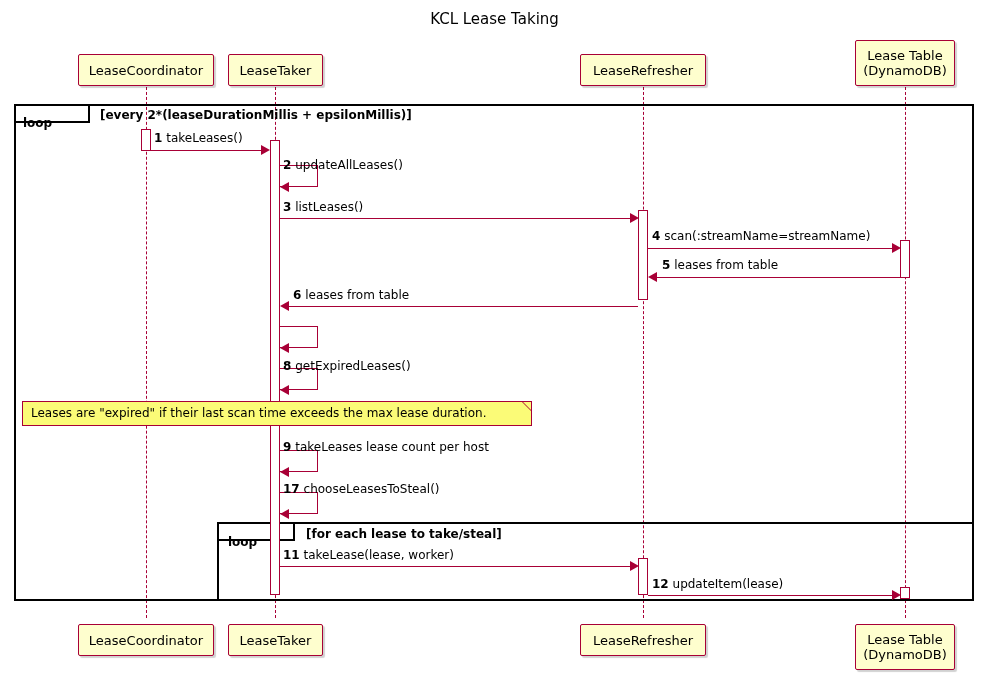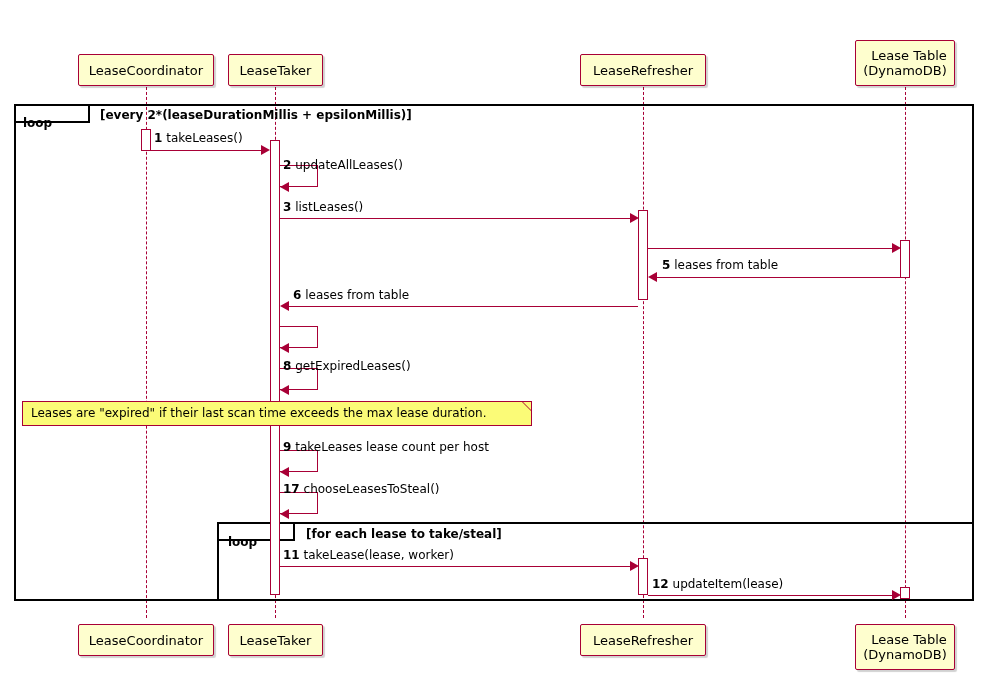--- a/index.html
+++ b/index.html
@@ -27,21 +27,21 @@
     color: #000000;
   }
   .participant {
     position: absolute;
     box-sizing: border-box;
     background: #FEFECE;
     border: 1.5px solid #A80036;
     border-radius: 2px;
     color: #000000;
     font-size: 13px;
-    text-align: right;
+    text-align: center;
     display: flex;
     align-items: center;
     justify-content: center;
     line-height: 15px;
     box-shadow: 2px 2px 1px rgba(0,0,0,0.18);
   }
   .lifeline {
     position: absolute;
     width: 0;
     border-left: 1px dashed #A80036;
@@ -134,20 +134,21 @@
     height: 0;
     border-left: 9px solid #FBFB77;
     border-top: 9px solid transparent;
   }
 </style>
 </head>
 <body>
 
 <div id="canvas">
 
+  <div class="title">KCL Lease Taking</div>
 
   <div class="lifeline" style="left:146px; top:87px; height:531px;"></div>
   <div class="lifeline" style="left:275px; top:87px; height:531px;"></div>
   <div class="lifeline" style="left:643px; top:87px; height:531px;"></div>
   <div class="lifeline" style="left:905px; top:87px; height:531px;"></div>
 
   <div class="participant" style="left:78px; top:54px; width:136px; height:32px;">
     <span>LeaseCoordinator</span>
   </div>
   <div class="participant" style="left:228px; top:54px; width:95px; height:32px;">
@@ -199,20 +200,21 @@
   <div class="self-msg" style="left:280px; top:165px;"></div>
   <div class="arrow-l" style="left:280px; top:182px;"></div>
   <div class="msg-label" style="left:283px; top:158px;"><b>2</b> <span>updateAllLeases()</span></div>
 
   <div class="msg-line" style="left:280px; top:218px; width:356px;"></div>
   <div class="arrow-r" style="left:630px; top:213px;"></div>
   <div class="msg-label" style="left:283px; top:200px;"><b>3</b> <span>listLeases()</span></div>
 
   <div class="msg-line" style="left:648px; top:248px; width:250px;"></div>
   <div class="arrow-r" style="left:892px; top:243px;"></div>
+  <div class="msg-label" style="left:652px; top:229px;"><b>4</b> <span>scan(:streamName=streamName)</span></div>
 
   <div class="msg-line" style="left:650px; top:277px; width:250px;"></div>
   <div class="arrow-l" style="left:648px; top:272px;"></div>
   <div class="msg-label" style="left:662px; top:258px;"><b>5</b> <span>leases from table</span></div>
 
   <div class="msg-line" style="left:283px; top:306px; width:355px;"></div>
   <div class="arrow-l" style="left:280px; top:301px;"></div>
   <div class="msg-label" style="left:293px; top:288px;"><b>6</b> <span>leases from table</span></div>
 
   <div class="self-msg" style="left:280px; top:326px;"></div>

